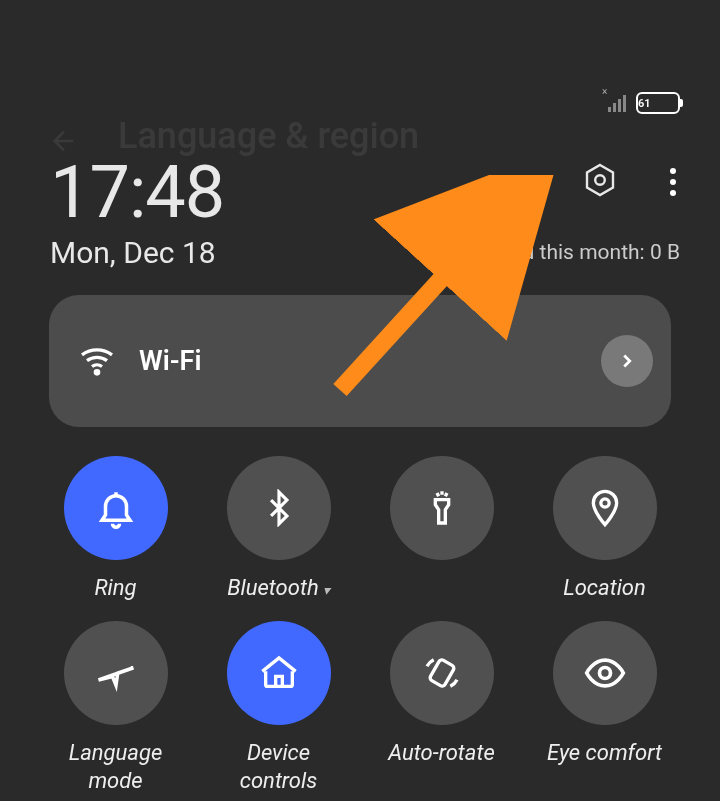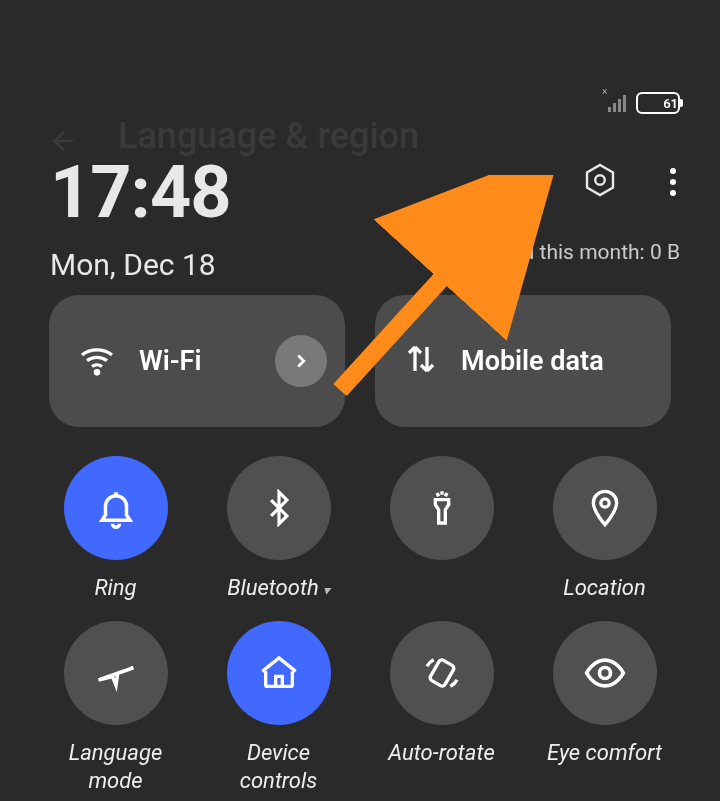--- a/index.html
+++ b/index.html
@@ -43,22 +43,22 @@
       font-size: 10px;
       color: #aaa;
     }
     .battery {
       border: 2px solid #fff;
       border-radius: 6px;
       width: 44px;
       height: 22px;
       display: flex;
       align-items: center;
-      justify-content: flex-end;
-      font-size: 13px;
+      justify-content: flex-start;
+      font-size: 11px;
       font-weight: 600;
       position: relative;
     }
     .battery::after {
       content: "";
       position: absolute;
       right: -5px;
       top: 5px;
       width: 3px;
       height: 8px;
@@ -66,28 +66,28 @@
       border-radius: 0 2px 2px 0;
     }
     .header {
       position: absolute;
       top: 150px;
       left: 50px;
       right: 40px;
     }
     .time {
       font-size: 72px;
-      font-weight: 700;
+      font-weight: 400;
       color: #e8e8e8;
       letter-spacing: -1px;
     }
     .date {
       font-size: 30px;
       color: #e8e8e8;
-      margin-top: 12px;
+      margin-top: 0;
     }
     .header-icons {
       position: absolute;
       top: 12px;
       right: 0;
       display: flex;
       align-items: center;
       gap: 48px;
     }
     .data-usage {
@@ -257,29 +257,20 @@
         <path d="M9 16.5a5 5 0 0 1 6 0"></path>
         <circle cx="12" cy="20" r="1" fill="#fff"></circle>
       </svg>
     </span>
     <span class="tile-label">Wi-Fi</span>
     <div class="expand-btn">
       <svg width="22" height="22" viewBox="0 0 24 24" fill="none" stroke="#fff" stroke-width="3">
           <path d="M9 18l6-6-6-6"></path>
         </svg>
     </div>
-  </div>
-  <div class="main-tile">
-    <span class="tile-icon">
-      <svg width="36" height="36" viewBox="0 0 24 24" fill="none" stroke="#fff" stroke-width="2.2">
-        <path d="M8 4v16M8 4l-4 4M8 4l4 4"></path>
-        <path d="M16 20V4M16 20l4-4M16 20l-4-4"></path>
-      </svg>
-    </span>
-    <span class="tile-label">Mobile data</span>
   </div>
 </div>
 
 <div class="small-tiles">
 
   <div class="small-tile">
     <div class="circle active">
       <svg width="42" height="42" viewBox="0 0 24 24" fill="none" stroke="#fff" stroke-width="2">
         <path d="M18 16v-5a6 6 0 1 0-12 0v5l-2 3h16l-2-3z"></path>
         <path d="M12 3v2"></path>

